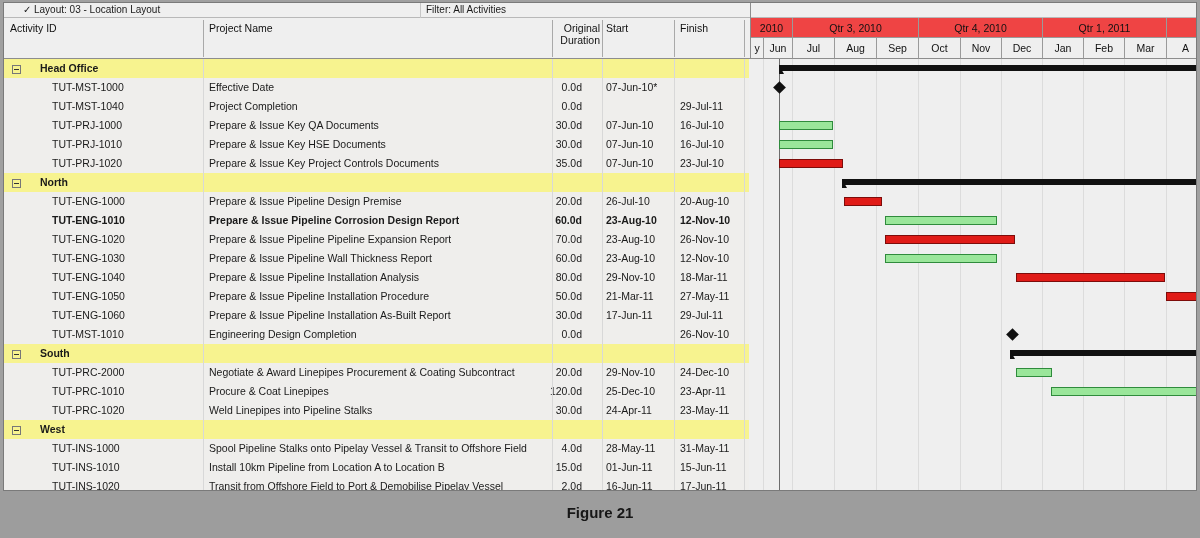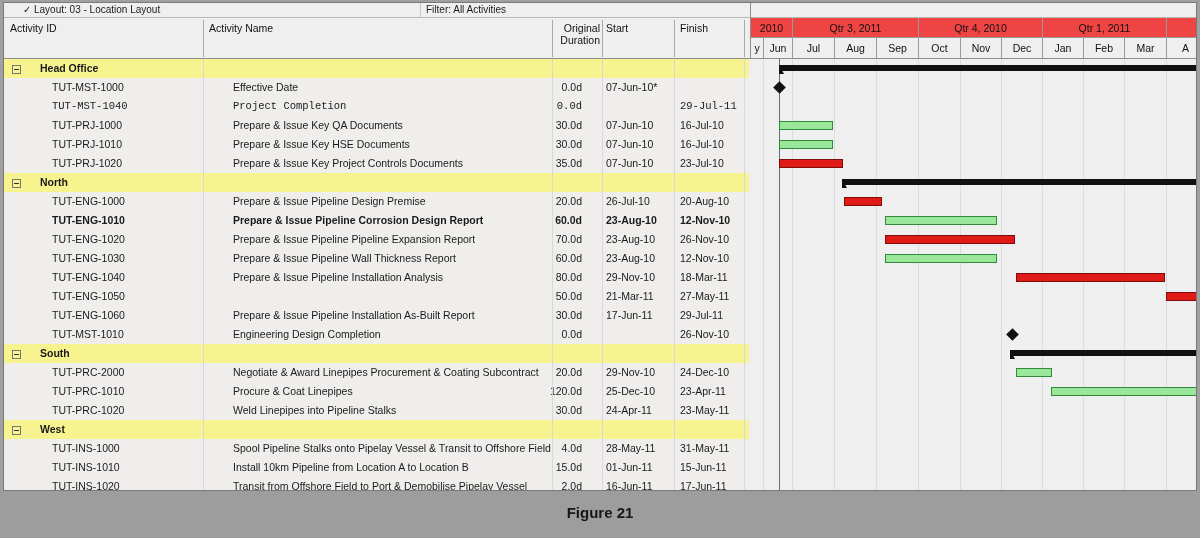--- a/index.html
+++ b/index.html
@@ -32,21 +32,21 @@
   
   .grid{position:absolute;left:0;top:56px;width:745px;bottom:0;background:#22c55e;overflow:hidden;}
   .gutter{position:absolute;left:4px;top:0;width:24px;bottom:0;background:#f7f5a8;}
   .row{position:absolute;left:0;width:745px;height:19px;box-sizing:border-box;}
   .row.summary{background:#f7f38f;}
   .row.task{background:#efeeec;}
   .row .cell{position:absolute;top:3px;font-size:10.5px;color:#1a1a1a;white-space:nowrap;
              overflow:hidden;}
   .c-id{left:48px;}
   .c-id.sum{left:36px;font-weight:bold;color:#1a1a1a;}
-  .c-name{left:205px;margin-left:24px;}
+  .c-name{left:205px;}
   .c-dur{left:520px;width:58px;text-align:right;}
   .c-start{left:602px;}
   .c-finish{left:676px;}
   .minus{position:absolute;left:8px;top:6px;width:9px;height:9px;border:1px solid #777;
          background:#f7f38f;box-sizing:border-box;}
   .minus:after{content:"";position:absolute;left:1px;top:3px;width:5px;height:1px;background:#333;}
   .grid .vr{position:absolute;top:0;width:1px;bottom:0;background:#d8d8d8;}
 
   
   .tl{position:absolute;left:746px;top:0;right:0;bottom:0;background:#efefef;
@@ -90,35 +90,35 @@
     <div class="layoutbar">
       <span class="lbl lb-check">✓</span>
       <span class="lbl lb-layout">Layout: 03 - Location Layout</span>
       <span class="sep" style="left:416px"></span>
       <span class="lbl lb-filter">Filter: All Activities</span>
     </div>
 
     <div class="colhead">
       <span class="ch ch-id">Activity ID</span>
       <span class="vr" style="left:199px"></span>
-      <span class="ch ch-name">Activity Name</span>
+      <span class="ch ch-name">Project Name</span>
       <span class="vr" style="left:548px"></span>
       <span class="ch ch-dur">Original<br>Duration</span>
       <span class="vr" style="left:598px"></span>
       <span class="ch ch-start">Start</span>
       <span class="vr" style="left:670px"></span>
       <span class="ch ch-finish">Finish</span>
       <span class="vr" style="left:740px"></span>
     </div>
 
     <div class="tl">
       <div class="tl-top"></div>
       <div id="tl-quarters">
           <div class="tl-q" style="left: 0px; width: 42px;">2010</div>
-          <div class="tl-q" style="left: 42px; width: 126px;">Qtr 3, 2011</div>
+          <div class="tl-q" style="left: 42px; width: 126px;">Qtr 3, 2010</div>
           <div class="tl-q" style="left: 168px; width: 124px;">Qtr 4, 2010</div>
           <div class="tl-q" style="left: 292px; width: 124px;">Qtr 1, 2011</div>
           <div class="tl-q" style="left: 416px; width: 38px;"></div>
         </div>
       <div id="tl-months">
           <div class="tl-m" style="left: 0px; width: 13px;">y</div>
           <div class="tl-m" style="left: 13px; width: 29px;">Jun</div>
           <div class="tl-m" style="left: 42px; width: 42px;">Jul</div>
           <div class="tl-m" style="left: 84px; width: 42px;">Aug</div>
           <div class="tl-m" style="left: 126px; width: 42px;">Sep</div>
@@ -143,21 +143,21 @@
             <span class="cell c-start"></span>
             <span class="cell c-finish"></span>
           </div>
           <div class="row task" style="top: 19px;">
             <span class="cell c-id">TUT-MST-1000</span>
             <span class="cell c-name">Effective Date</span>
             <span class="cell c-dur">0.0d</span>
             <span class="cell c-start">07-Jun-10*</span>
             <span class="cell c-finish"></span>
           </div>
-          <div class="row task" style="top: 38px; font-family: Liberation Mono, monospace;">
+          <div class="row task" style="top: 38px;">
             <span class="cell c-id">TUT-MST-1040</span>
             <span class="cell c-name">Project Completion</span>
             <span class="cell c-dur">0.0d</span>
             <span class="cell c-start"></span>
             <span class="cell c-finish">29-Jul-11</span>
           </div>
           <div class="row task" style="top: 57px;">
             <span class="cell c-id">TUT-PRJ-1000</span>
             <span class="cell c-name">Prepare &amp; Issue Key QA Documents</span>
             <span class="cell c-dur">30.0d</span>
@@ -216,20 +216,21 @@
           </div>
           <div class="row task" style="top: 209px;">
             <span class="cell c-id">TUT-ENG-1040</span>
             <span class="cell c-name">Prepare &amp; Issue Pipeline Installation Analysis</span>
             <span class="cell c-dur">80.0d</span>
             <span class="cell c-start">29-Nov-10</span>
             <span class="cell c-finish">18-Mar-11</span>
           </div>
           <div class="row task" style="top: 228px;">
             <span class="cell c-id">TUT-ENG-1050</span>
+            <span class="cell c-name">Prepare &amp; Issue Pipeline Installation Procedure</span>
             <span class="cell c-dur">50.0d</span>
             <span class="cell c-start">21-Mar-11</span>
             <span class="cell c-finish">27-May-11</span>
           </div>
           <div class="row task" style="top: 247px;">
             <span class="cell c-id">TUT-ENG-1060</span>
             <span class="cell c-name">Prepare &amp; Issue Pipeline Installation As-Built Report</span>
             <span class="cell c-dur">30.0d</span>
             <span class="cell c-start">17-Jun-11</span>
             <span class="cell c-finish">29-Jul-11</span>

